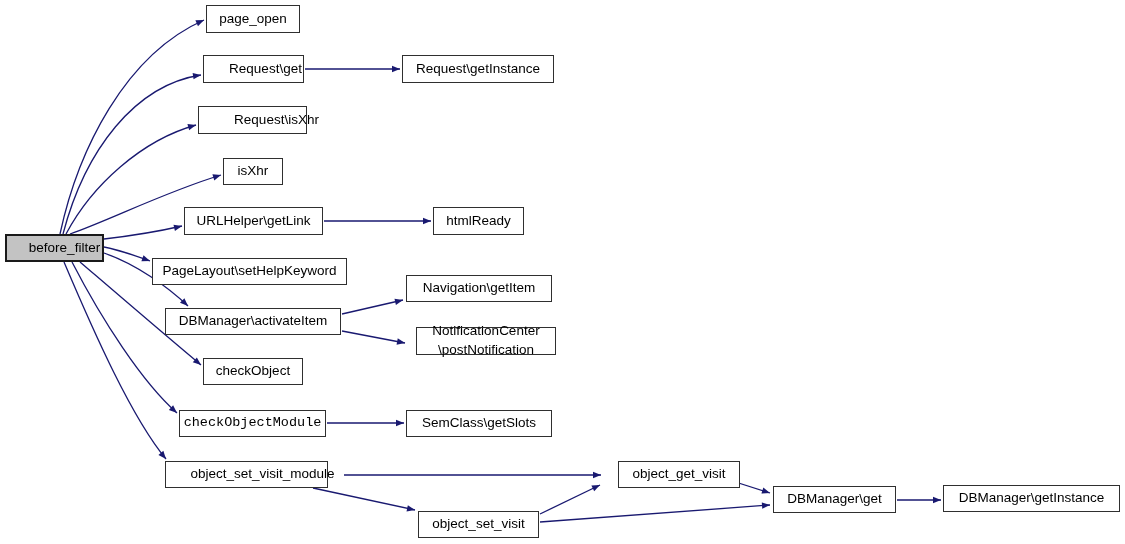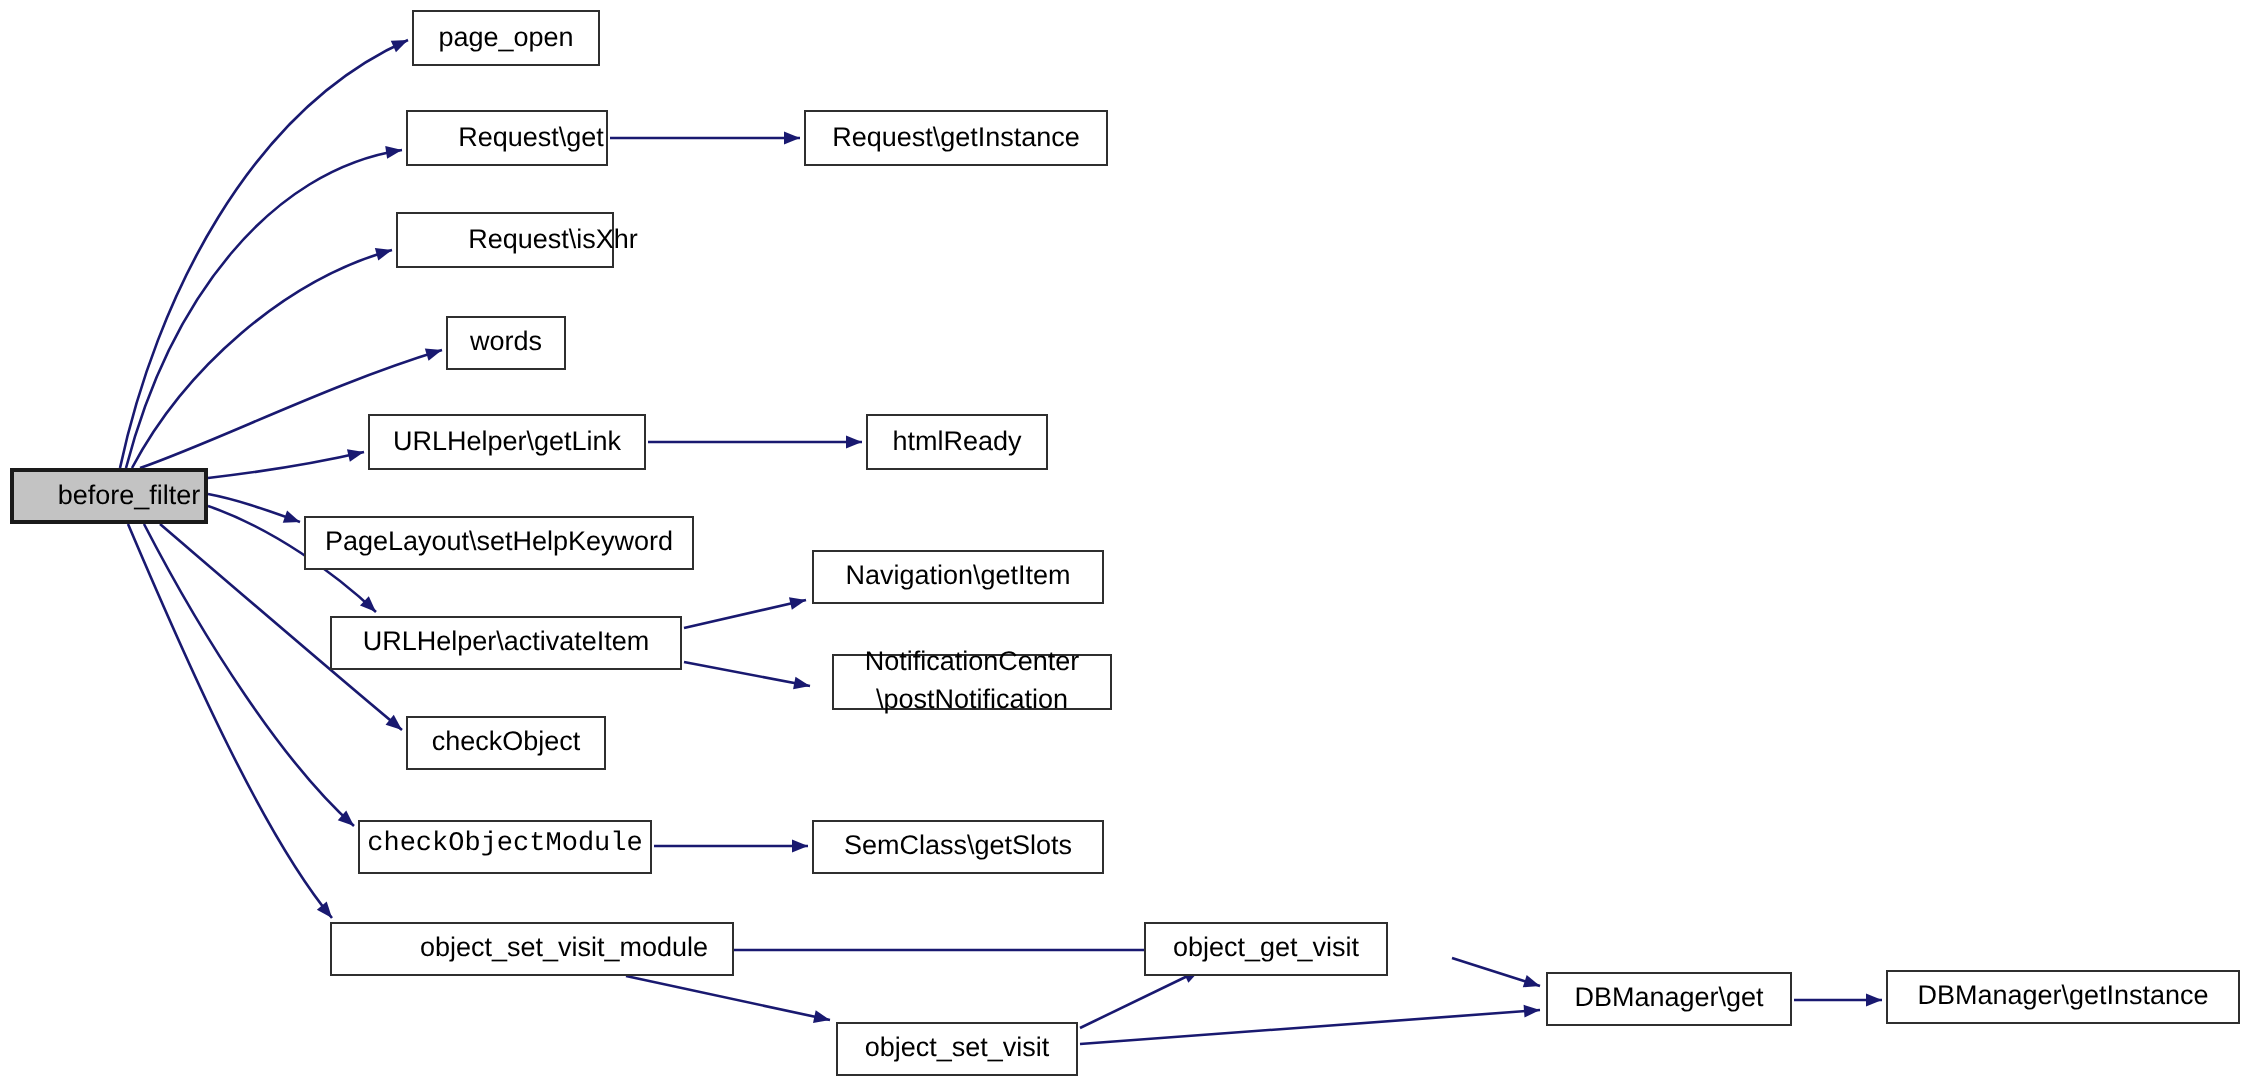--- a/index.html
+++ b/index.html
@@ -102,54 +102,54 @@
       <div class="node" style="left: 203px; top: 55px; width: 101px; height: 28px; padding-left: 24px;">
         <div class="node-line">Request\get</div>
       </div>
       <div class="node" style="left: 402px; top: 55px; width: 152px; height: 28px;">
         <div class="node-line">Request\getInstance</div>
       </div>
       <div class="node" style="left: 198px; top: 106px; width: 109px; height: 28px; padding-left: 48px;">
         <div class="node-line">Request\isXhr</div>
       </div>
       <div class="node" style="left: 223px; top: 158px; width: 60px; height: 27px;">
-        <div class="node-line">words</div>
+        <div class="node-line">isXhr</div>
       </div>
       <div class="node" style="left: 184px; top: 207px; width: 139px; height: 28px;">
         <div class="node-line">URLHelper\getLink</div>
       </div>
       <div class="node" style="left: 433px; top: 207px; width: 91px; height: 28px;">
         <div class="node-line">htmlReady</div>
       </div>
       <div class="node" style="left: 152px; top: 258px; width: 195px; height: 27px;">
         <div class="node-line">PageLayout\setHelpKeyword</div>
       </div>
       <div class="node" style="left: 165px; top: 308px; width: 176px; height: 27px;">
-        <div class="node-line">URLHelper\activateItem</div>
+        <div class="node-line">DBManager\activateItem</div>
       </div>
       <div class="node" style="left: 406px; top: 275px; width: 146px; height: 27px;">
         <div class="node-line">Navigation\getItem</div>
       </div>
       <div class="node" style="left: 416px; top: 327px; width: 140px; height: 28px;">
         <div class="node-line">NotificationCenter</div>
         <div class="node-line">\postNotification</div>
       </div>
       <div class="node" style="left: 203px; top: 358px; width: 100px; height: 27px;">
         <div class="node-line">checkObject</div>
       </div>
       <div class="node" style="left: 179px; top: 410px; width: 147px; height: 27px; font-family: Liberation Mono, monospace;">
         <div class="node-line">checkObjectModule</div>
       </div>
       <div class="node" style="left: 406px; top: 410px; width: 146px; height: 27px;">
         <div class="node-line">SemClass\getSlots</div>
       </div>
-      <div class="node" style="left: 165px; top: 461px; width: 202px; height: 27px; padding-left: 32px;">
+      <div class="node" style="left: 165px; top: 461px; width: 163px; height: 27px; padding-left: 32px;">
         <div class="node-line">object_set_visit_module</div>
       </div>
-      <div class="node" style="left: 572px; top: 461px; width: 122px; height: 27px;">
+      <div class="node" style="left: 618px; top: 461px; width: 122px; height: 27px;">
         <div class="node-line">object_get_visit</div>
       </div>
       <div class="node" style="left: 418px; top: 511px; width: 121px; height: 27px;">
         <div class="node-line">object_set_visit</div>
       </div>
       <div class="node" style="left: 773px; top: 486px; width: 123px; height: 27px;">
         <div class="node-line">DBManager\get</div>
       </div>
       <div class="node" style="left: 943px; top: 485px; width: 177px; height: 27px;">
         <div class="node-line">DBManager\getInstance</div>

